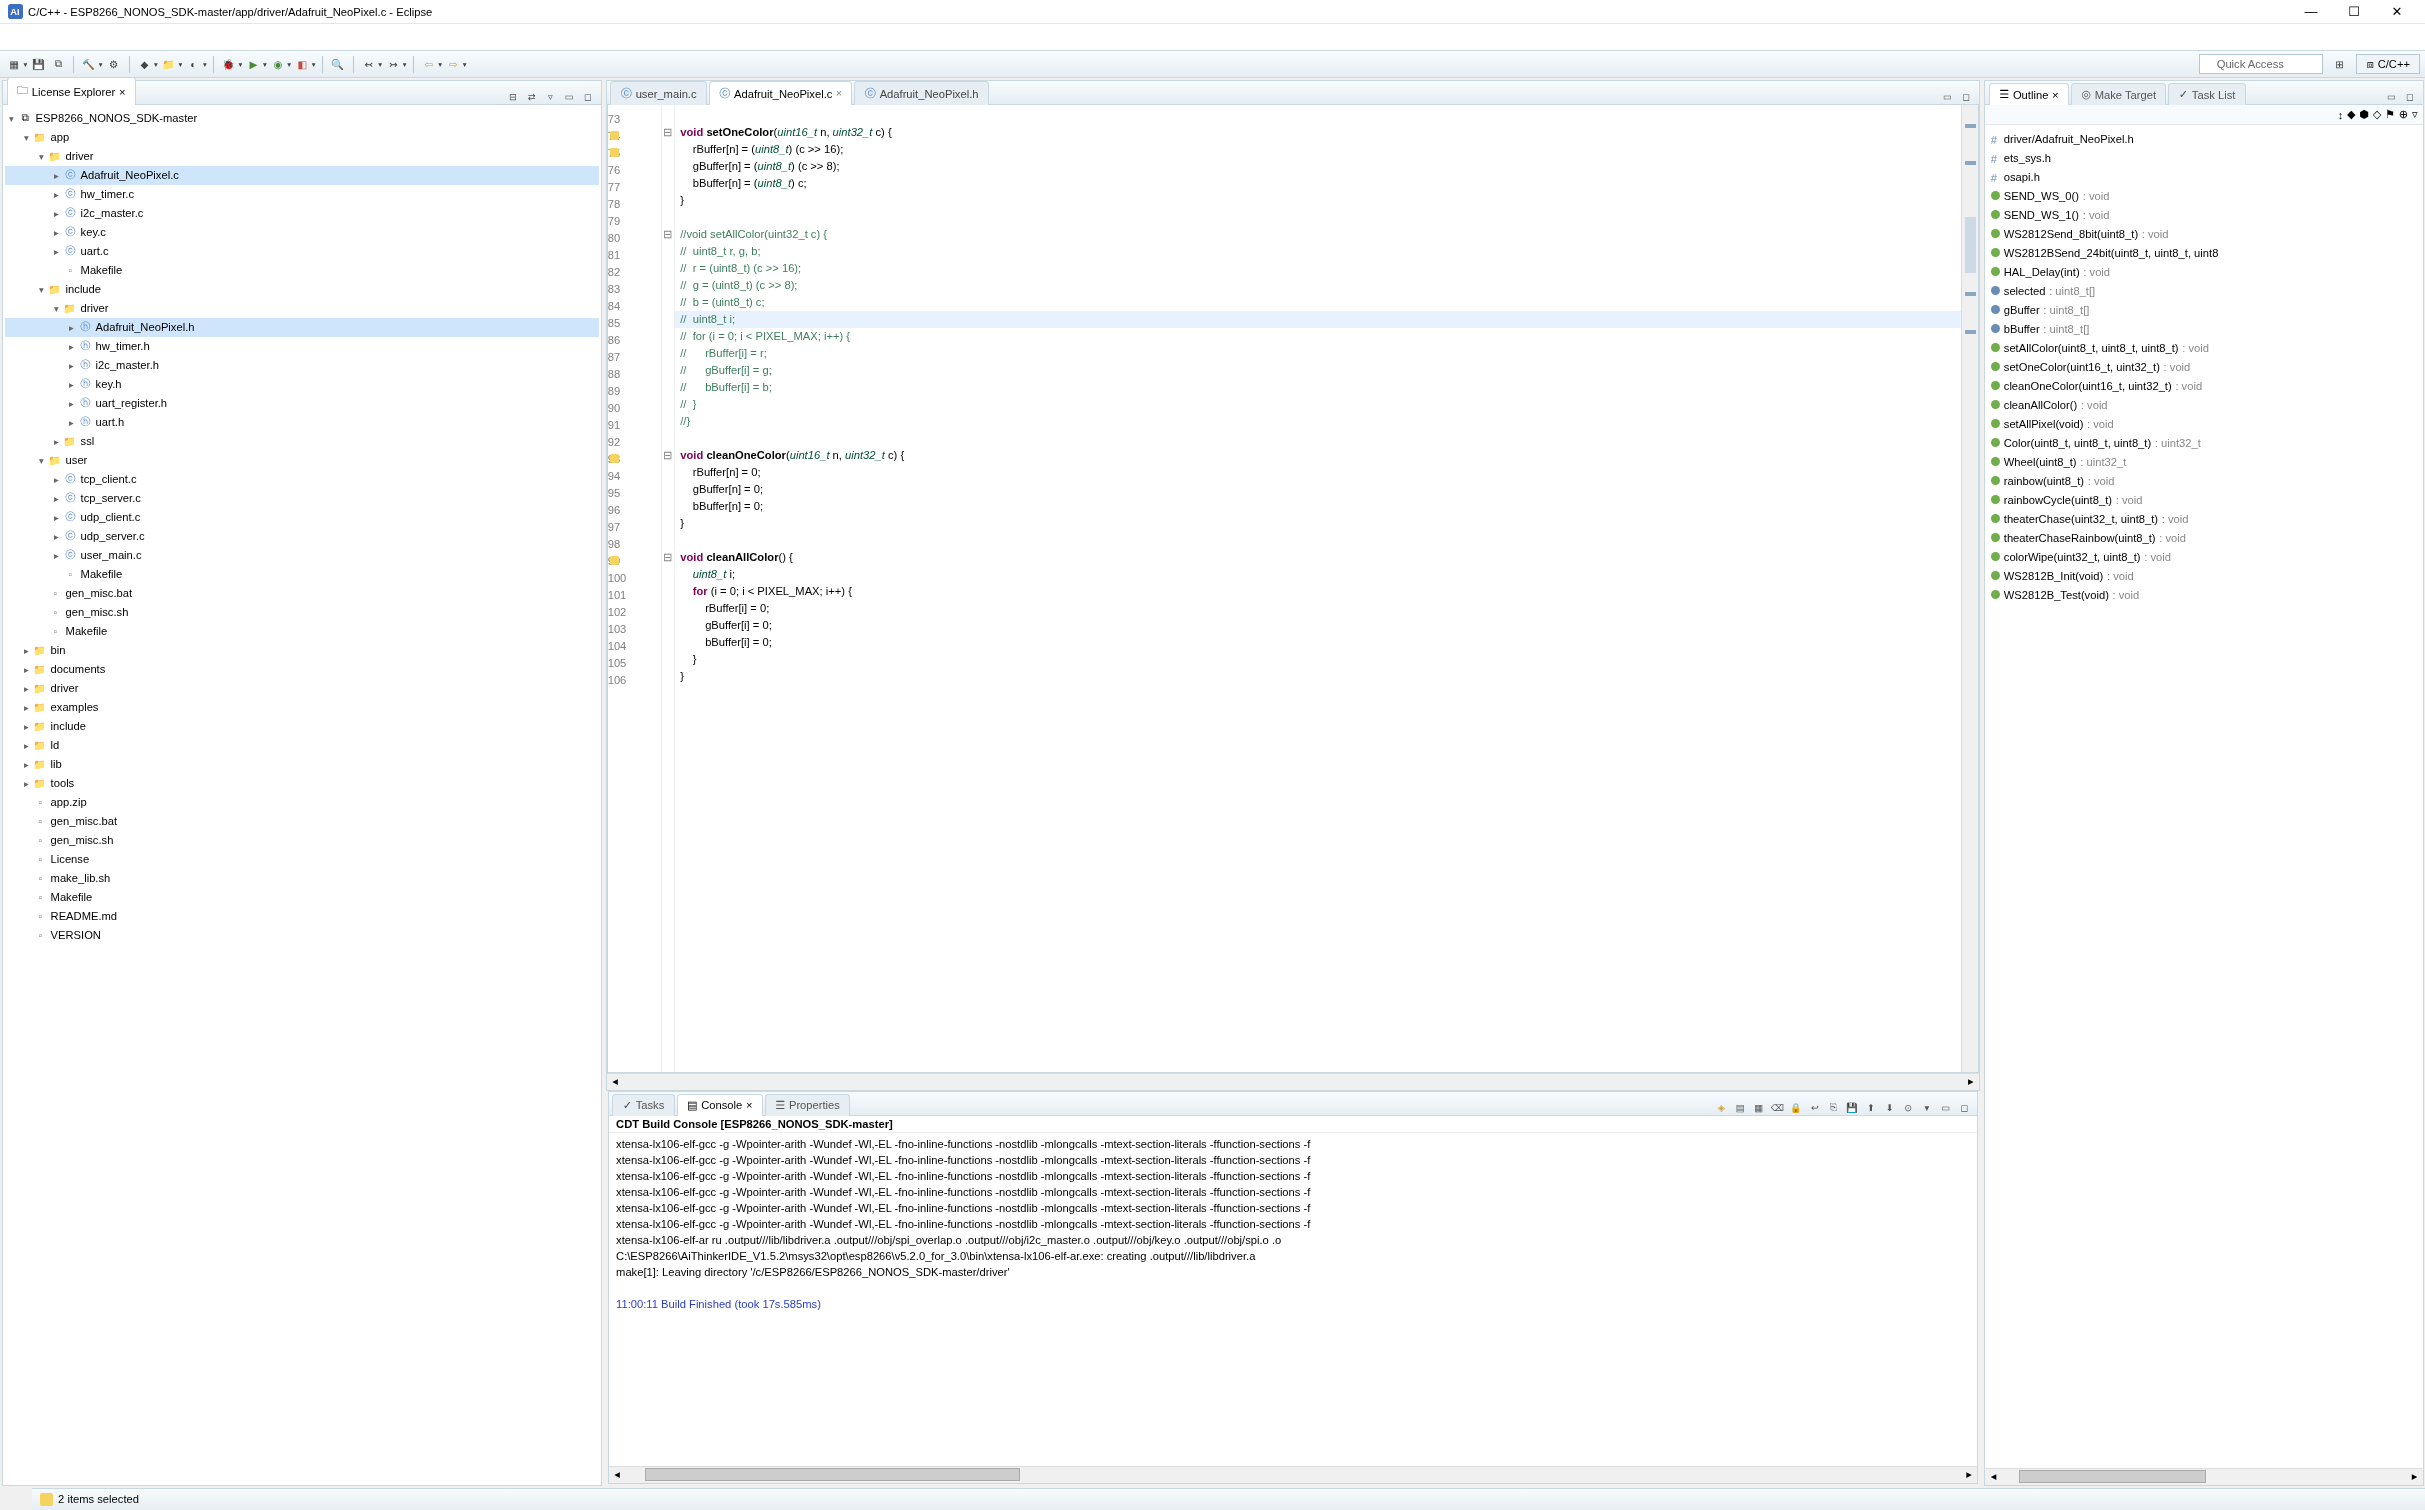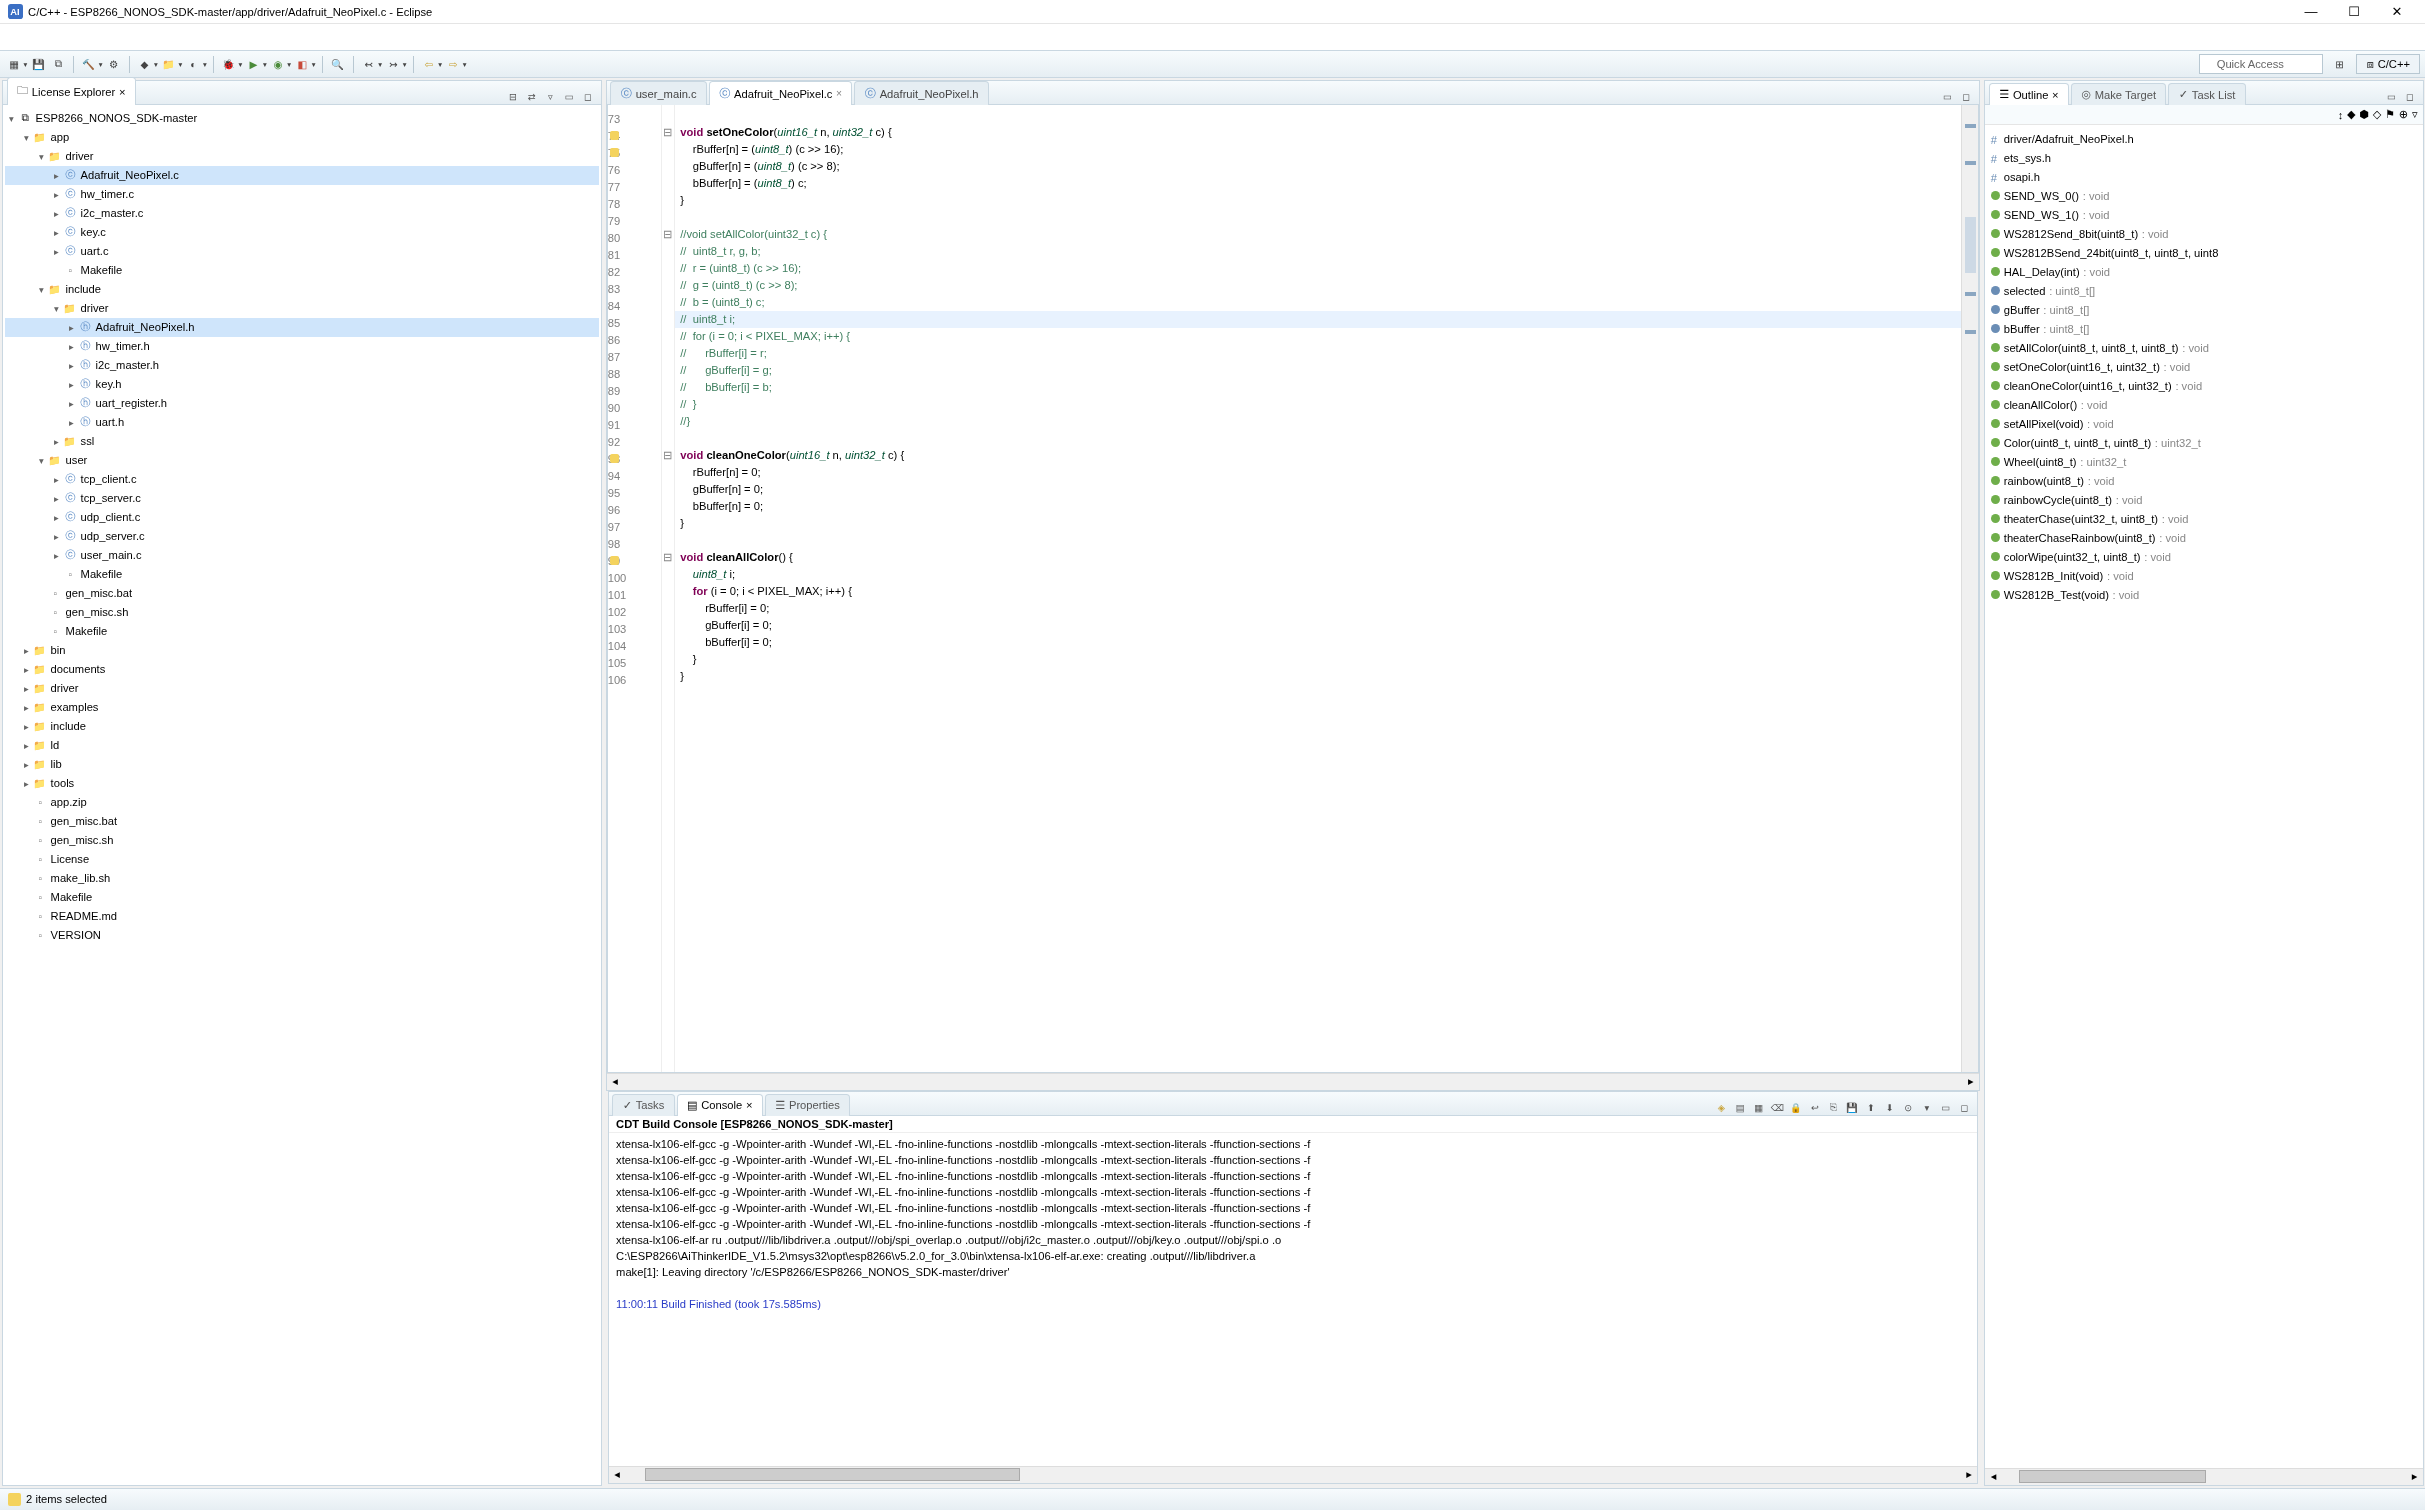--- a/index.html
+++ b/index.html
@@ -69,21 +69,21 @@
 .outline-item .bullet { width: 9.4px; height: 9.4px; border-radius: 50%; background: #6fae4a; display: inline-block; }
 .outline-item .bullet.include { background: none; color: #6a8db5; font-size: 11.2px; }
 .outline-item .nm { color: #000; }
 .outline-item .ret { color: #888; }
 
 .bottom-panel { height: 393px; display: flex; flex-direction: column; margin: 0 1.9px 1.9px 1.9px; }
 .console-text { flex: 1; overflow: auto; font-family: Consolas, monospace; font-size: 12px; line-height: 16px; padding: 3.7px 7.5px; background: #fff; white-space: pre; }
 .console-text .finished { color: #2a3cc7; }
 .console-header { padding: 1.9px 7.5px; font-weight: bold; background: #fff; border-bottom: 0.9px solid #eee; }
 
-.statusbar { height: 22.5px; background: linear-gradient(#f7fbfd,#e6eef3); border-top: 0.9px solid #c9d7e1; display: flex; align-items: center; padding: 0 7.5px; gap: 5.6px; }
+.statusbar { height: 22.5px; background: linear-gradient(#f7fbfd,#e6eef3); border-top: 0.9px solid #c9d7e1; display: flex; align-items: center; padding: 0 7.5px; gap: 5.6px; margin-left: 32px; }
 .statusbar .sicon { width: 13px; height: 13px; background: #f4d35e; border-radius: 1.9px; }
 .tb-icon { font-size: 10.3px; color: #444; }
 .tb-drop { font-size: 7.5px; color: #444; margin-left: -1.9px; }
 </style>
 </head>
 <body style="transform: scale(1);">
 
 <div class="titlebar">
   <span class="app-icon">AI</span>
   <span class="title-text">C/C++ - ESP8266_NONOS_SDK-master/app/driver/Adafruit_NeoPixel.c - Eclipse</span>

